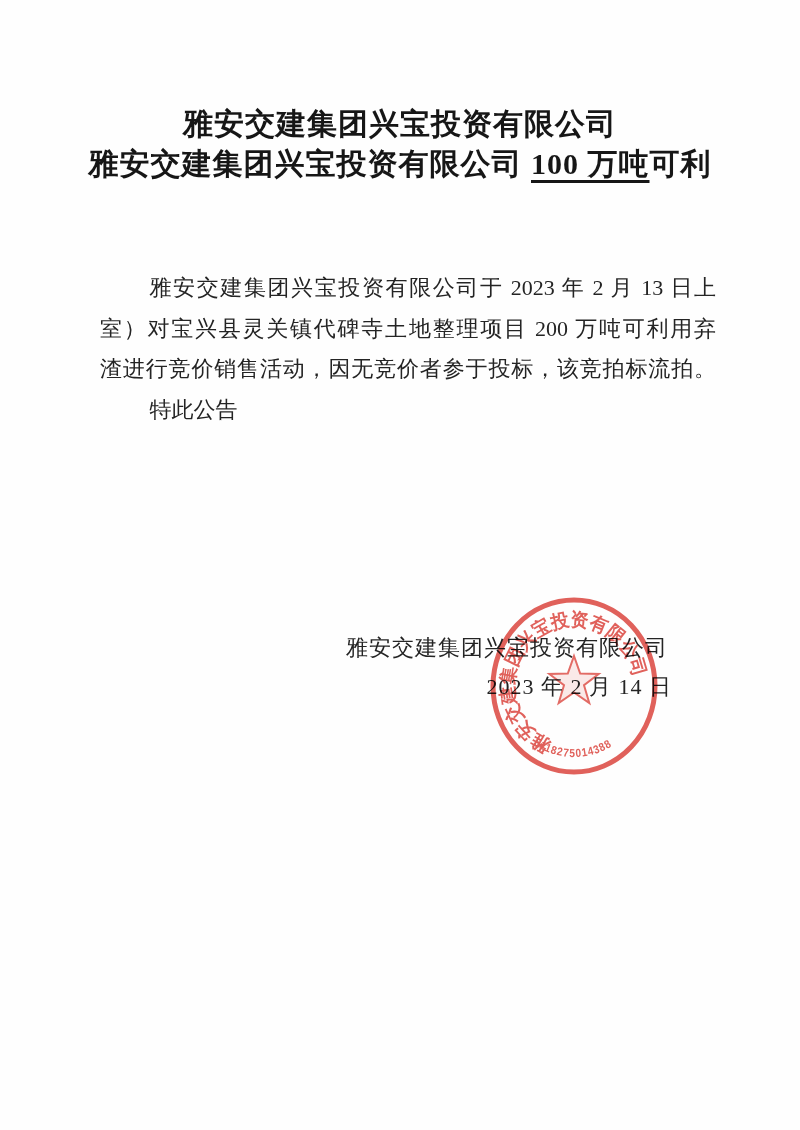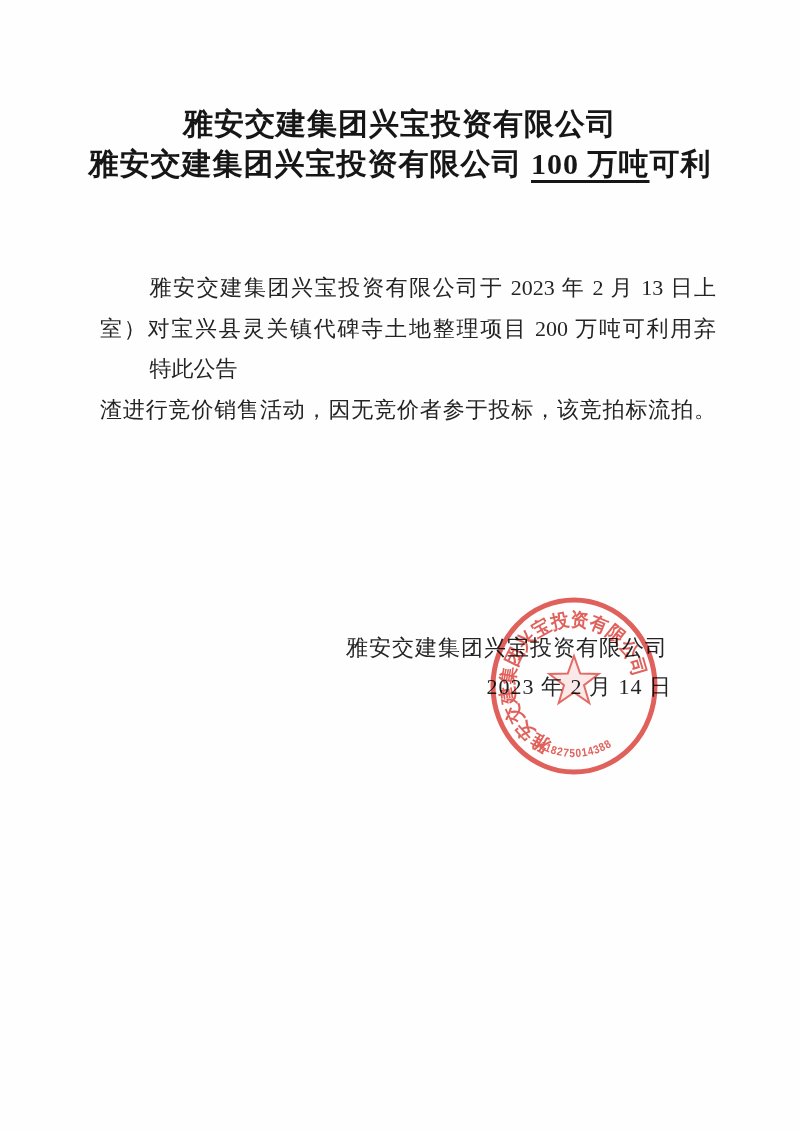--- a/index.html
+++ b/index.html
@@ -82,22 +82,22 @@
 <div class="page">
 
   <div class="title">
     <div>雅安交建集团兴宝投资有限公司</div>
     <div><span>雅安交建集团兴宝投资有限公司 </span><span class="u">100 万吨</span><span>可利</span></div>
   </div>
 
   <div class="body-text">
     <div class="body-line indent">雅安交建集团兴宝投资有限公司于 2023 年 2 月 13 日上</div>
     <div class="body-line">室）对宝兴县灵关镇代碑寺土地整理项目 200 万吨可利用弃</div>
+    <div class="body-line">渣进行竞价销售活动，因无竞价者参于投标，该竞拍标流拍。</div>
     <div class="body-line short indent">特此公告</div>
-    <div class="body-line">渣进行竞价销售活动，因无竞价者参于投标，该竞拍标流拍。</div>
   </div>
 
   <div class="sig-company">雅安交建集团兴宝投资有限公司</div>
   <div class="sig-date">2023 年 2 月 14 日</div>
 
   <div class="seal">
     <svg viewBox="0 0 210 210" xmlns="http://www.w3.org/2000/svg">
       <defs>
         <path id="ringTextPath" d="M 82.5 160.6 A 60 60 0 1 1 164.4 96.65" fill="none"></path>
         <path id="serialPath" d="M 64.3 163.2 A 71 71 0 0 0 145.7 163.2" fill="none"></path>

